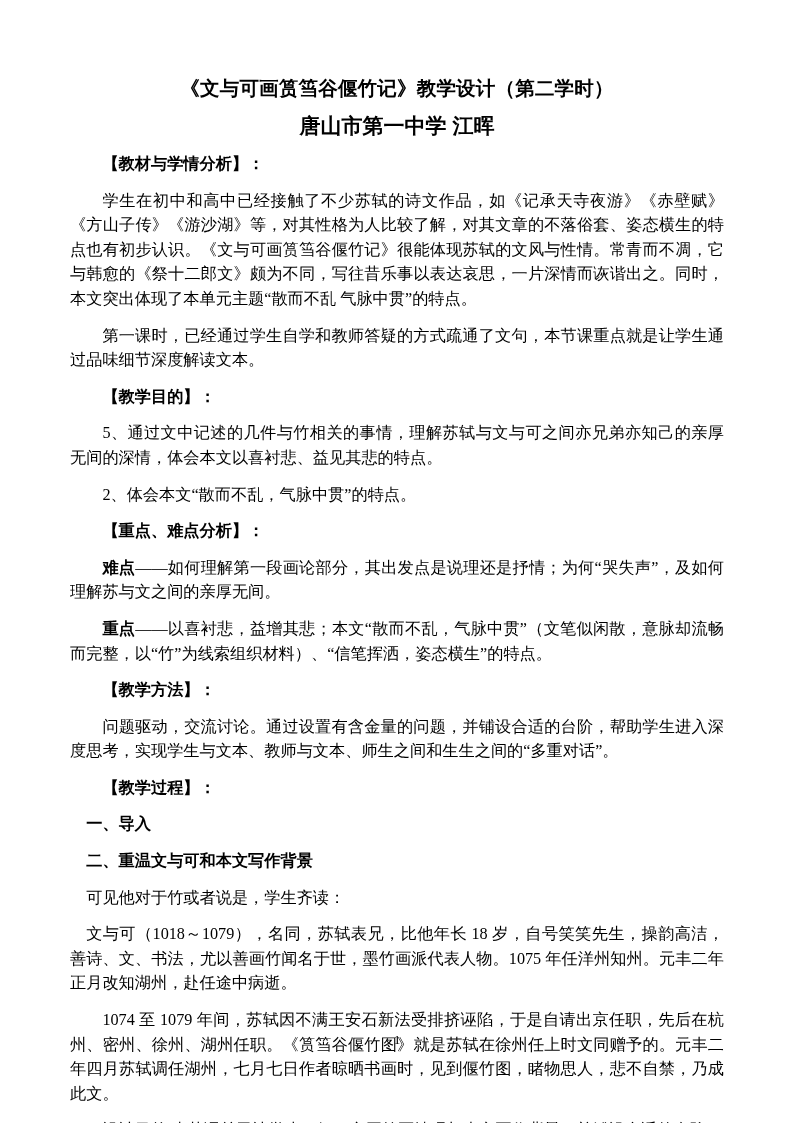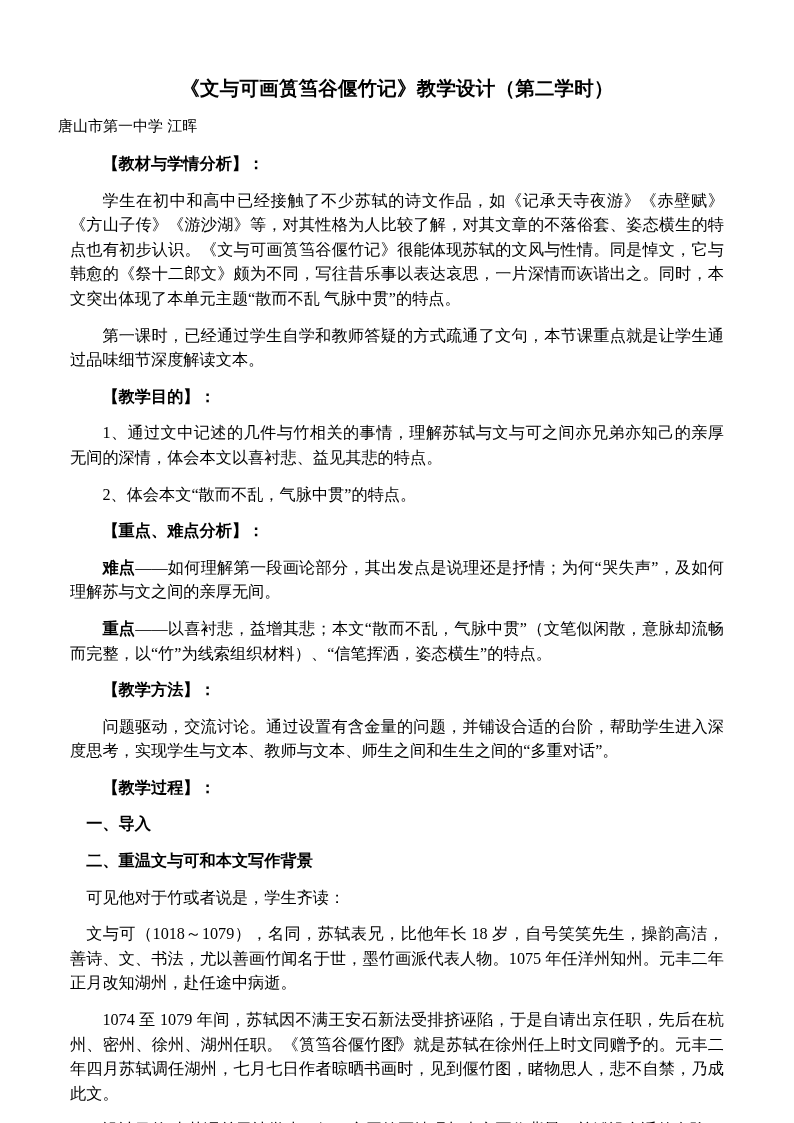--- a/index.html
+++ b/index.html
@@ -28,22 +28,23 @@
   .doc-title {
     font-size: 19.5px;
     font-weight: 700;
     text-align: center;
     letter-spacing: 0.2px;
     margin: 0 0 0 0;
     line-height: 30px;
     white-space: nowrap;
   }
   .doc-author {
-    font-size: 15px;
-    font-weight: 400;
+    font-size: 21px;
+    font-weight: 700;
+    text-align: center;
     margin: 8px 0 2px 0;
     line-height: 28px;
     font-family: "Liberation Sans", "DejaVu Sans", sans-serif;
   }
   .body-block {
     margin-top: 6px;
   }
   p.line {
     margin: 12px;
     font-size: 16.2px;
@@ -82,25 +83,25 @@
 
 <div class="page">
   <div class="content">
 
     <div class="doc-title">《文与可画筼筜谷偃竹记》教学设计（第二学时）</div>
     <div class="doc-author">唐山市第一中学    江晖</div>
 
     <div class="body-block">
 
       <p class="line heading">【教材与学情分析】：</p>
-      <p class="line indent">学生在初中和高中已经接触了不少苏轼的诗文作品，如《记承天寺夜游》《赤壁赋》《方山子传》《游沙湖》等，对其性格为人比较了解，对其文章的不落俗套、姿态横生的特点也有初步认识。《文与可画筼筜谷偃竹记》很能体现苏轼的文风与性情。同是悼文，它与韩愈的《祭十二郎文》颇为不同，写往昔乐事以表达哀思，一片深情而诙谐出之。同时，本文突出体现了本单元主题“散而不乱 气脉中贯”的特点。</p>
+      <p class="line indent">学生在初中和高中已经接触了不少苏轼的诗文作品，如《记承天寺夜游》《赤壁赋》《方山子传》《游沙湖》等，对其性格为人比较了解，对其文章的不落俗套、姿态横生的特点也有初步认识。《文与可画筼筜谷偃竹记》很能体现苏轼的文风与性情。常青而不凋，它与韩愈的《祭十二郎文》颇为不同，写往昔乐事以表达哀思，一片深情而诙谐出之。同时，本文突出体现了本单元主题“散而不乱 气脉中贯”的特点。</p>
       <p class="line indent">第一课时，已经通过学生自学和教师答疑的方式疏通了文句，本节课重点就是让学生通过品味细节深度解读文本。</p>
 
       <p class="line heading">【教学目的】：</p>
-      <p class="line indent">1、通过文中记述的几件与竹相关的事情，理解苏轼与文与可之间亦兄弟亦知己的亲厚无间的深情，体会本文以喜衬悲、益见其悲的特点。</p>
+      <p class="line indent">5、通过文中记述的几件与竹相关的事情，理解苏轼与文与可之间亦兄弟亦知己的亲厚无间的深情，体会本文以喜衬悲、益见其悲的特点。</p>
       <p class="line indent">2、体会本文“散而不乱，气脉中贯”的特点。</p>
 
       <p class="line heading">【重点、难点分析】：</p>
       <p class="line indent"><span class="b">难点</span><span>——如何理解第一段画论部分，其出发点是说理还是抒情；为何“哭失声”，及如何理解苏与文之间的亲厚无间。</span></p>
       <p class="line indent"><span class="b">重点</span><span>——以喜衬悲，益增其悲；本文“散而不乱，气脉中贯”（文笔似闲散，意脉却流畅而完整，以“竹”为线索组织材料）、“信笔挥洒，姿态横生”的特点。</span></p>
 
       <p class="line heading">【教学方法】：</p>
       <p class="line indent">问题驱动，交流讨论。通过设置有含金量的问题，并铺设合适的台阶，帮助学生进入深度思考，实现学生与文本、教师与文本、师生之间和生生之间的“多重对话”。</p>
 
       <p class="line heading">【教学过程】：</p>

